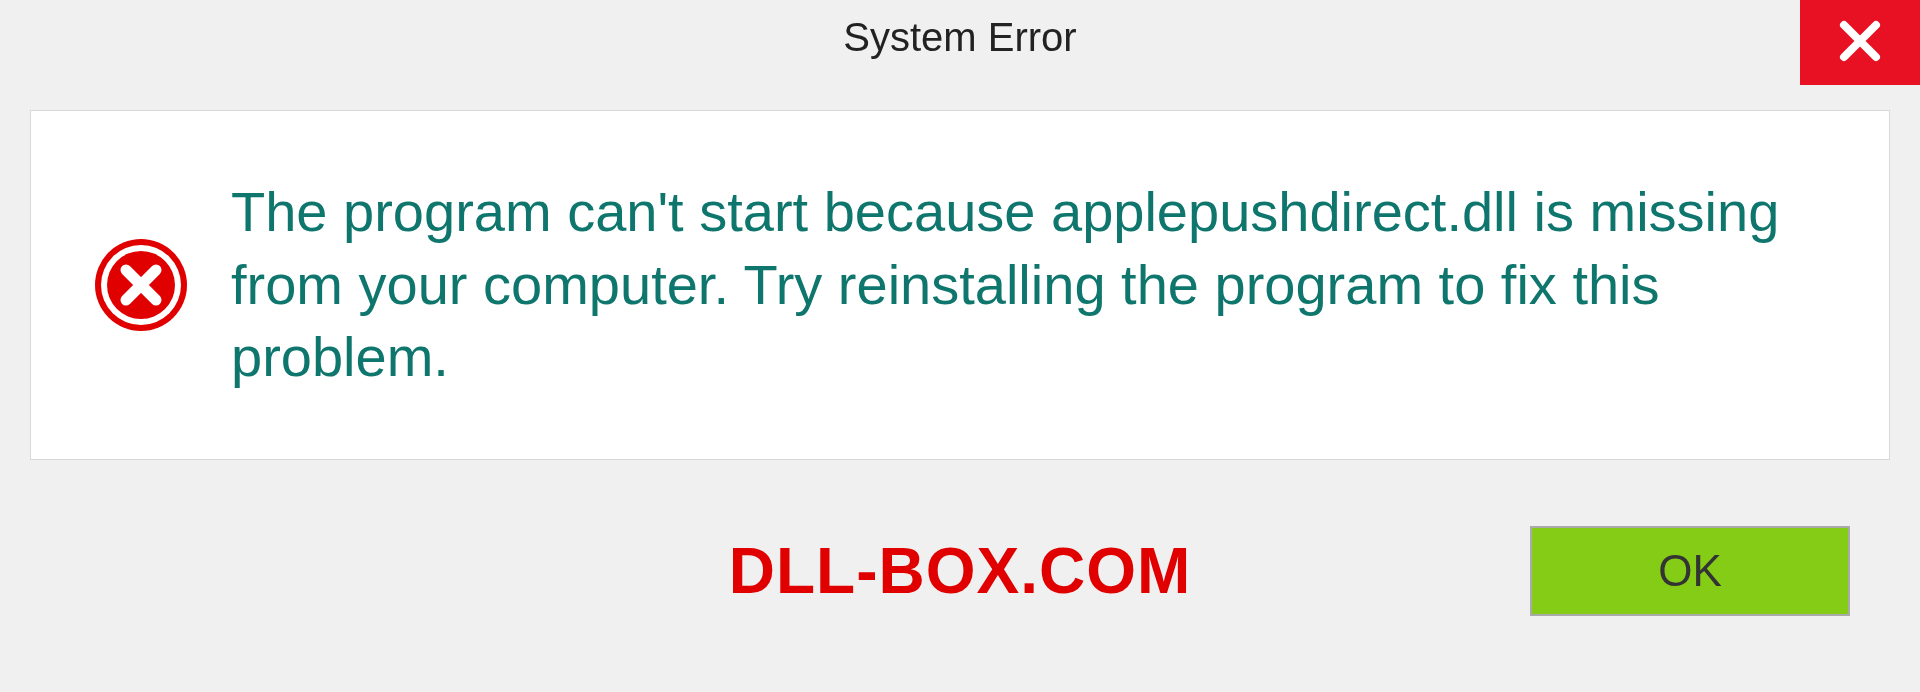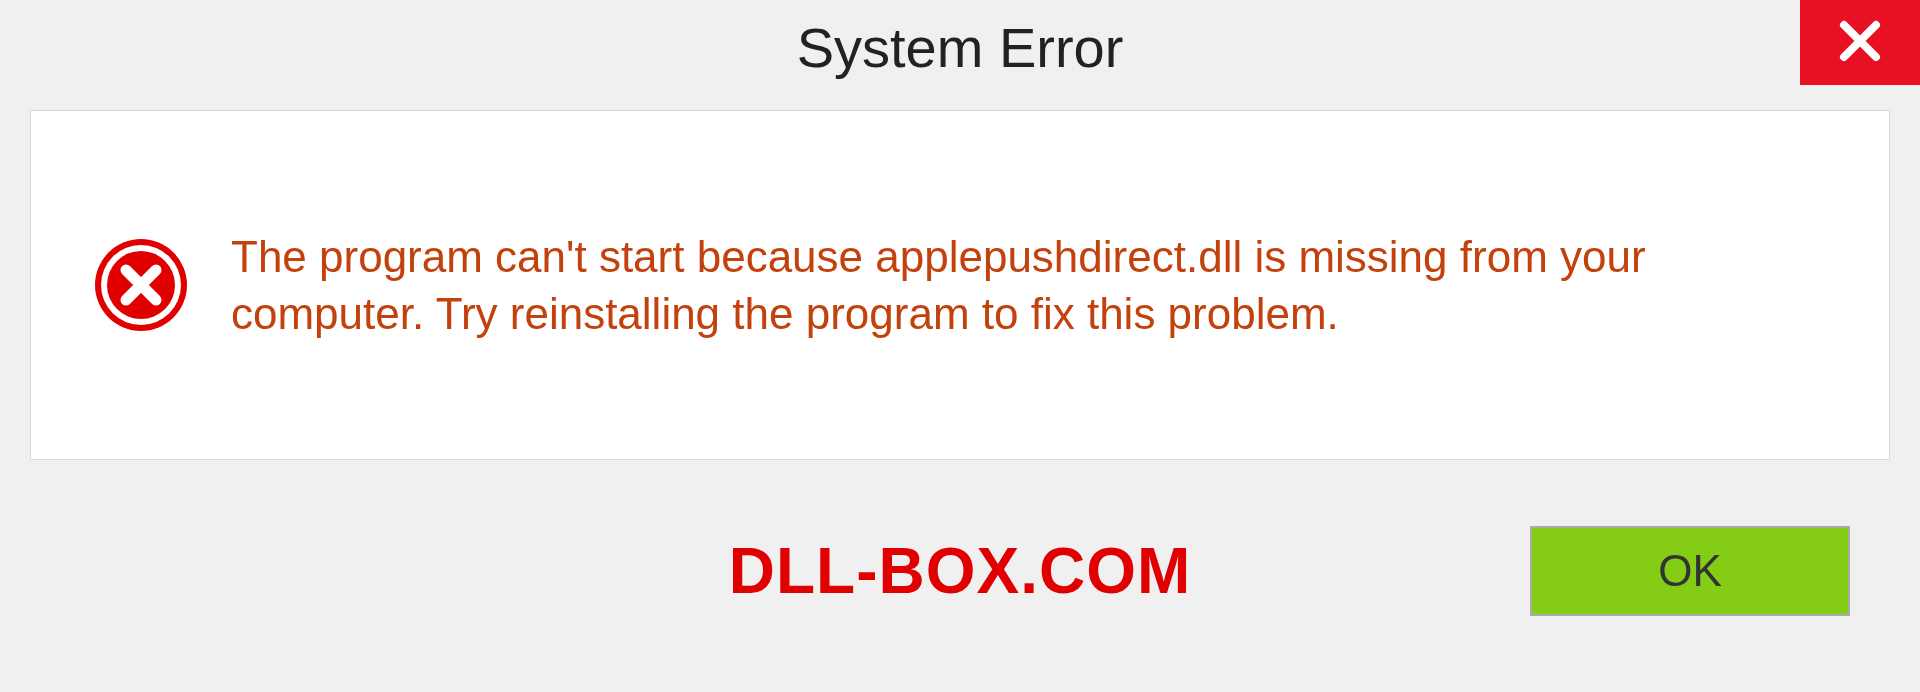--- a/index.html
+++ b/index.html
@@ -16,21 +16,21 @@
     }
     .titlebar {
       display: flex;
       align-items: flex-start;
       justify-content: center;
       position: relative;
       height: 110px;
       padding-top: 15px;
     }
     .title-text {
-      font-size: 56px;
+      font-size: 40px;
       font-weight: 400;
       color: #222;
       text-align: center;
     }
     .close-btn {
       position: absolute;
       right: 0;
       top: 0;
       width: 120px;
       height: 85px;
@@ -57,23 +57,23 @@
       flex-shrink: 0;
       width: 100px;
       height: 100px;
       margin-right: 40px;
     }
     .error-icon svg {
       width: 100%;
       height: 100%;
     }
     .message-text {
-      font-size: 44px;
+      font-size: 56px;
       font-weight: 400;
-      color: #c2410c;
+      color: #0f766e;
       line-height: 1.3;
     }
     .footer {
       margin: 0 30px;
       height: 180px;
       display: flex;
       align-items: center;
       justify-content: flex-end;
       position: relative;
       padding-right: 40px;

